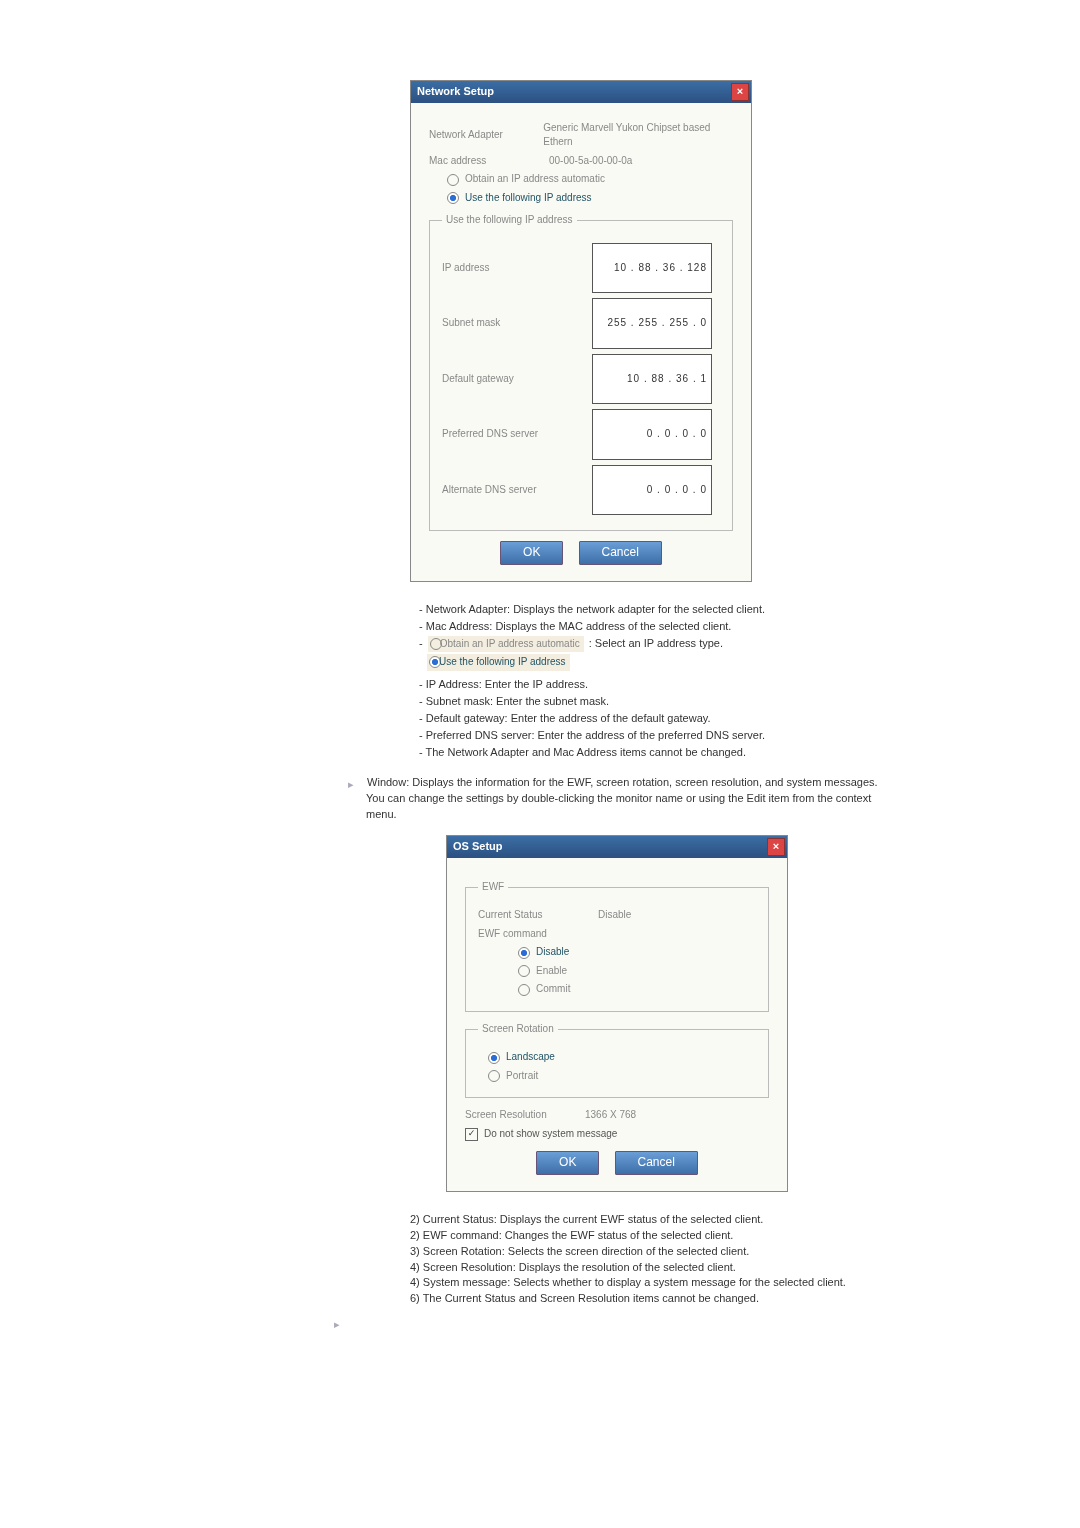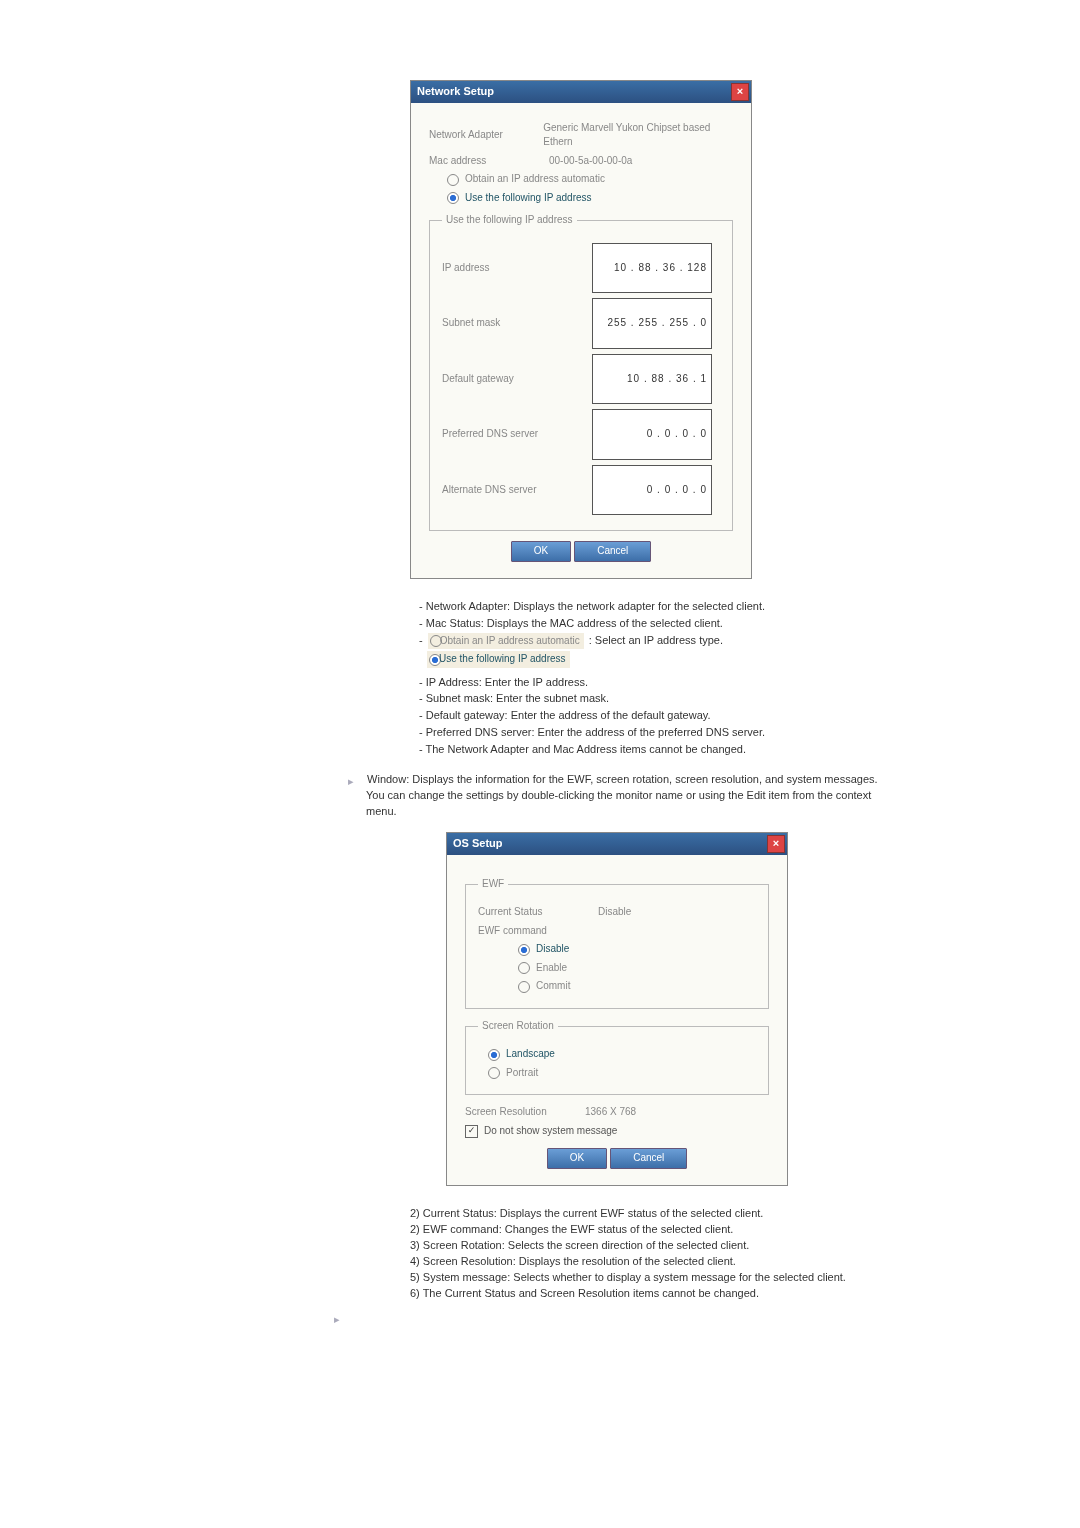--- a/index.html
+++ b/index.html
@@ -16,21 +16,21 @@
   .radio{width:10px;height:10px;border-radius:50%;border:1px solid #888;display:inline-block;margin-right:6px;vertical-align:middle;flex-shrink:0}
   .radio.sel{background:radial-gradient(circle,#2b6dd4 40%,#fff 45%)}
   .rlabel{color:#888;font-size:10px}
   .rlabel.on{color:#256}
   fieldset{border:1px solid #bbb;margin:8px 0 10px 0;padding:10px 12px}
   legend{color:#888;font-size:10px;padding:0 4px}
   .field{display:flex;align-items:center;margin:5px 0}
   .flabel{color:#888;font-size:10px;width:150px}
   .ipbox{border:1px solid #555;background:#fff;padding:17px 4px;font-size:10px;letter-spacing:1px;color:#333;min-width:110px;text-align:right}
   .btns{text-align:center;margin-top:10px}
-  .btn{display:inline-block;padding:2px 22px;font-size:10px;color:#fff;border:1px solid #657;margin:0 0;background:linear-gradient(#6a9ed6,#3d6ea8);border-radius:1px}
+  .btn{display:inline-block;padding:2px 22px;font-size:12px;color:#fff;border:1px solid #657;margin:0 6px;background:linear-gradient(#6a9ed6,#3d6ea8);border-radius:1px}
   ul.dash{list-style:none;padding:0;margin:4px 0 14px 40px}
   ul.dash li{margin:1px 9px;text-indent:-8px;padding-left:8px}
   ul.dash li:before{content:"- "}
   .inline-img{display:inline-block;vertical-align:middle;margin:0 2px}
   .radio-snippet{display:inline-flex;align-items:center;background:#f3eee0;padding:1px 4px 1px 2px}
   .para{margin:6px 0 12px -4px}
   .bullet-icon{display:inline-block;width:10px;height:10px;vertical-align:top;margin:2px 6px 0 -18px;color:#aab}
   .indent-block{margin-left:36px}
   .cb{width:11px;height:11px;border:1px solid #666;display:inline-block;vertical-align:middle;margin-right:6px;text-align:center;line-height:9px;font-size:9px;color:#333}
   .para2{margin:4px 0 2px 40px}
@@ -90,21 +90,21 @@
       </fieldset>
       <div class="btns">
         <span class="btn">OK</span>
         <span class="btn">Cancel</span>
       </div>
     </div>
   </div>
 
   <ul class="dash">
     <li>Network Adapter: Displays the network adapter for the selected client.</li>
-    <li>Mac Status: Displays the MAC address of the selected client.</li>
+    <li>Mac Address: Displays the MAC address of the selected client.</li>
     <li>
       <span class="radio-snippet inline-img">
         <span class="radio"></span>
         <span class="rlabel">Obtain an IP address automatic</span>
       </span>
       <span> : Select an IP address type.</span>
       <div style="margin:2px 0 4px 8px">
         <span class="radio-snippet">
           <span class="radio sel"></span>
           <span class="rlabel on">Use the following IP address</span>
@@ -177,21 +177,21 @@
         </div>
       </div>
     </div>
   </div>
 
   <div class="para2">
     <div>2) Current Status: Displays the current EWF status of the selected client.</div>
     <div>2) EWF command: Changes the EWF status of the selected client.</div>
     <div>3) Screen Rotation: Selects the screen direction of the selected client.</div>
     <div>4) Screen Resolution: Displays the resolution of the selected client.</div>
-    <div>5) System message: Selects whether to display a system message for the selected client.</div>
+    <div>4) System message: Selects whether to display a system message for the selected client.</div>
     <div>6) The Current Status and Screen Resolution items cannot be changed.</div>
   </div>
 
   <div style="margin:8px 0 0 -18px"><span class="bullet-icon">▸</span></div>
 
   <div class="footer-para">
     <span>MagicNet: Displays information for the Startup, Automatic update, Use password lock, and Content server. You can change the settings by double-clicking the monitor name or using the Edit item from the context menu.</span>
   </div>
 
 </div>

